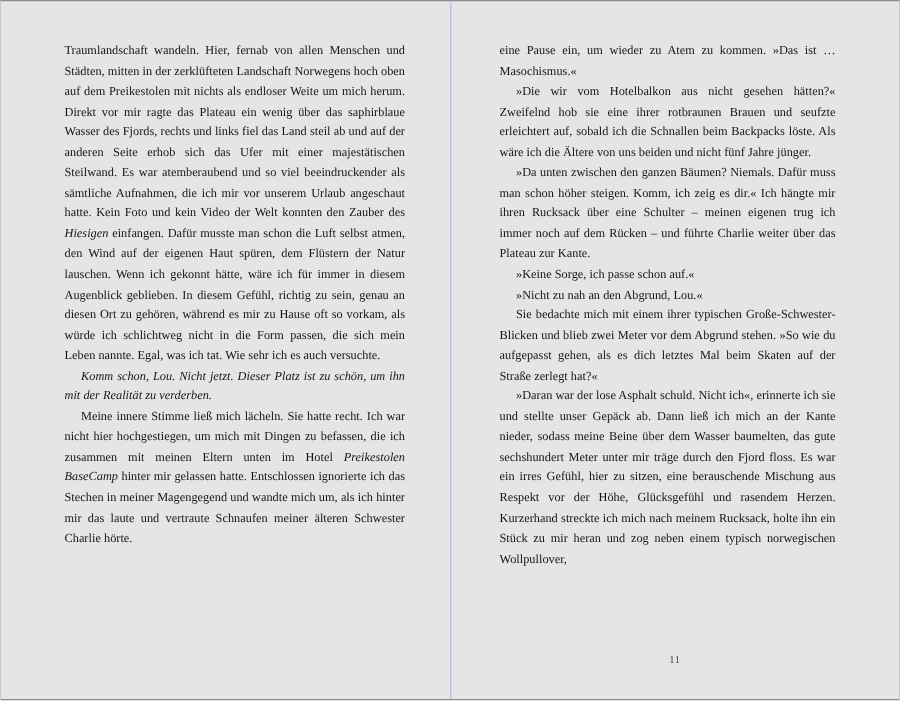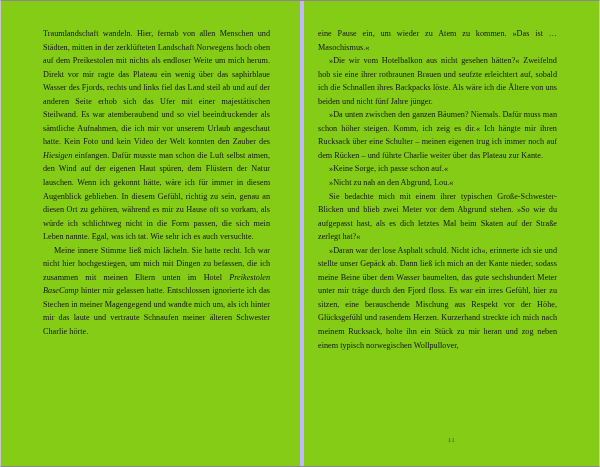--- a/index.html
+++ b/index.html
@@ -19,28 +19,28 @@
     border-right: 1px solid #c9c9c9;
     display: flex;
     overflow: hidden;
     font-family: "Liberation Serif", "DejaVu Serif", serif;
   }
   .page {
     position: relative;
     width: 300px;
     height: 100%;
     box-sizing: border-box;
-    background: #84cc16;
+    background: #e5e5e5;
   }
   .page-left {
     padding: 26px 30px 0 42px;
   }
   .page-right {
-    padding: 26px 42px 0 14px;
-    border-left: 4px solid #c4b5fd;
+    padding: 26px 42px 0 32px;
+    border-left: 1px solid #c4b5fd;
   }
   .text-block {
     font-size: 8.2px;
     line-height: 13.55px;
     color: #151515;
     text-align: justify;
     text-justify: inter-word;
     -webkit-hyphens: none;
     hyphens: none;
     letter-spacing: 0.02px;
@@ -70,30 +70,31 @@
   }
 </style>
 </head>
 <body>
 
 <div class="book-spread">
 
   <div class="page page-left">
     <div class="text-block">
         <p class="no-indent">Traumlandschaft wandeln. Hier, fernab von allen Menschen und Städten, mitten in der zerklüfteten Landschaft Norwegens hoch oben auf dem Preikestolen mit nichts als endloser Weite um mich herum. Direkt vor mir ragte das Plateau ein wenig über das saphirblaue Wasser des Fjords, rechts und links fiel das Land steil ab und auf der anderen Seite erhob sich das Ufer mit einer majestätischen Steilwand. Es war atemberaubend und so viel beeindruckender als sämtliche Aufnahmen, die ich mir vor unserem Urlaub angeschaut hatte. Kein Foto und kein Video der Welt konnten den Zauber des <i class="em">Hiesigen</i> einfangen. Dafür musste man schon die Luft selbst atmen, den Wind auf der eigenen Haut spüren, dem Flüstern der Natur lauschen. Wenn ich gekonnt hätte, wäre ich für immer in diesem Augenblick geblieben. In diesem Gefühl, richtig zu sein, genau an diesen Ort zu gehören, während es mir zu Hause oft so vorkam, als würde ich schlichtweg nicht in die Form passen, die sich mein Leben nannte. Egal, was ich tat. Wie sehr ich es auch versuchte.</p>
+        <p class="italic-line">Komm schon, Lou. Nicht jetzt. Dieser Platz ist zu schön, um ihn mit der Realität zu verderben.</p>
         <p>Meine innere Stimme ließ mich lächeln. Sie hatte recht. Ich war nicht hier hochgestiegen, um mich mit Dingen zu befassen, die ich zusammen mit meinen Eltern unten im Hotel <i class="em">Preikestolen BaseCamp</i> hinter mir gelassen hatte. Entschlossen ignorierte ich das Stechen in meiner Magengegend und wandte mich um, als ich hinter mir das laute und vertraute Schnaufen meiner älteren Schwester Charlie hörte.</p>
       </div>
   </div>
 
   <div class="page page-right">
     <div class="text-block">
         <p class="no-indent">eine Pause ein, um wieder zu Atem zu kommen. »Das ist … Masochismus.«</p>
-        <p>»Die wir vom Hotelbalkon aus nicht gesehen hätten?« Zweifelnd hob sie eine ihrer rotbraunen Brauen und seufzte erleichtert auf, sobald ich die Schnallen ihres Backpacks löste. Als wäre ich die Ältere von uns beiden und nicht fünf Jahre jünger.</p>
+        <p>»Die wir vom Hotelbalkon aus nicht gesehen hätten?« Zweifelnd hob sie eine ihrer rotbraunen Brauen und seufzte erleichtert auf, sobald ich die Schnallen beim Backpacks löste. Als wäre ich die Ältere von uns beiden und nicht fünf Jahre jünger.</p>
         <p>»Da unten zwischen den ganzen Bäumen? Niemals. Dafür muss man schon höher steigen. Komm, ich zeig es dir.« Ich hängte mir ihren Rucksack über eine Schulter – meinen eigenen trug ich immer noch auf dem Rücken – und führte Charlie weiter über das Plateau zur Kante.</p>
         <p>»Keine Sorge, ich passe schon auf.«</p>
         <p>»Nicht zu nah an den Abgrund, Lou.«</p>
-        <p>Sie bedachte mich mit einem ihrer typischen Große-Schwester-Blicken und blieb zwei Meter vor dem Abgrund stehen. »So wie du aufgepasst hast, als es dich letztes Mal beim Skaten auf der Straße zerlegt hat?«</p>
+        <p>Sie bedachte mich mit einem ihrer typischen Große-Schwester-Blicken und blieb zwei Meter vor dem Abgrund stehen. »So wie du aufgepasst gehen, als es dich letztes Mal beim Skaten auf der Straße zerlegt hat?«</p>
         <p>»Daran war der lose Asphalt schuld. Nicht ich«, erinnerte ich sie und stellte unser Gepäck ab. Dann ließ ich mich an der Kante nieder, sodass meine Beine über dem Wasser baumelten, das gute sechshundert Meter unter mir träge durch den Fjord floss. Es war ein irres Gefühl, hier zu sitzen, eine berauschende Mischung aus Respekt vor der Höhe, Glücksgefühl und rasendem Herzen. Kurzerhand streckte ich mich nach meinem Rucksack, holte ihn ein Stück zu mir heran und zog neben einem typisch norwegischen Wollpullover,</p>
       </div>
     <div class="page-number">11</div>
   </div>
 
 </div>
 
 </body></html>

